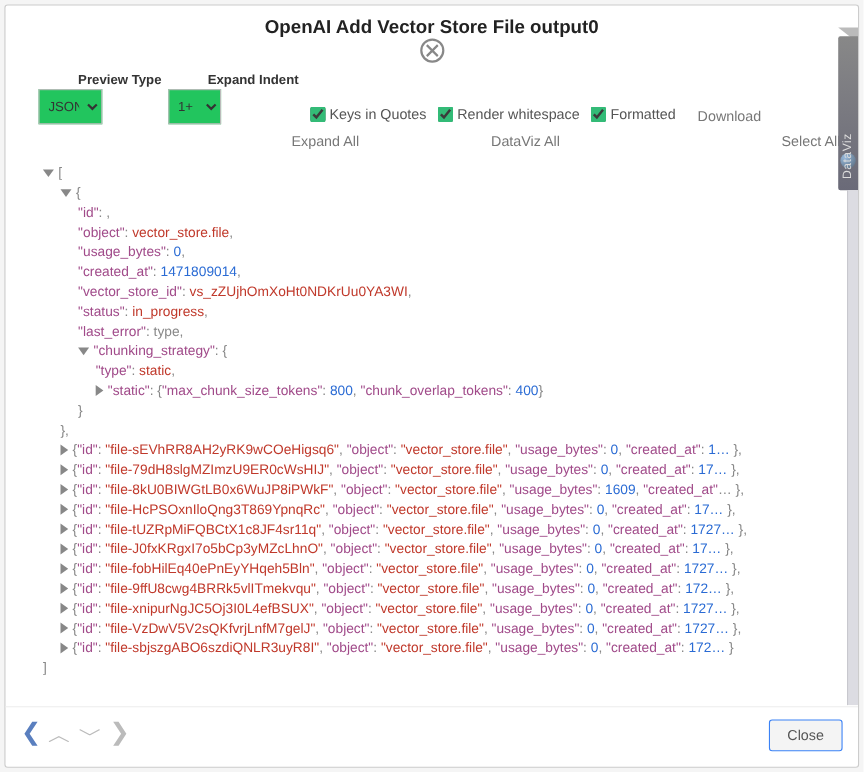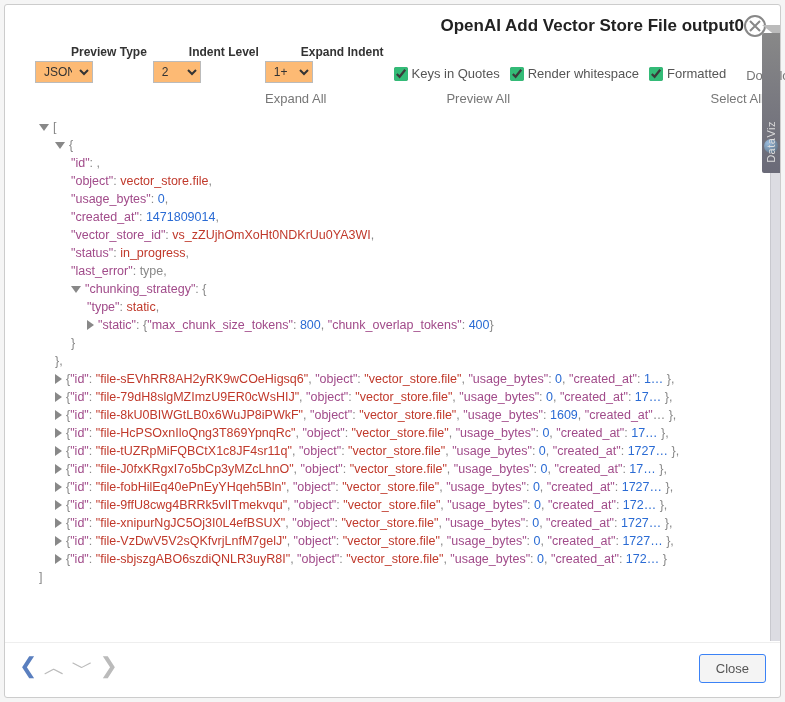--- a/index.html
+++ b/index.html
@@ -18,20 +18,21 @@
   border-radius: 3px;
   position: relative;
   display: flex;
   flex-direction: column;
 }
 .header {
   padding: 10px 14px 8px 14px;
   display: flex;
   justify-content: flex-end;
   align-items: center;
+  flex-direction: column;
 }
 .title {
   font-size: 17px;
   font-weight: 600;
   color: #222;
 }
 .close-x {
   width: 22px; height: 22px;
   border: 2px solid #888;
   border-radius: 50%;
@@ -43,24 +44,24 @@
   padding: 0 16px 6px 30px;
   display: flex;
   align-items: flex-end;
   gap: 6px;
   font-size: 12px;
 }
 .tcol { display: flex; flex-direction: column; gap: 2px; }
 .tcol label { font-weight: 600; color: #333; font-size: 12px; white-space: nowrap; padding-left: 36px; }
 select {
   border: 1px solid #bbb;
-  background: #fdba74;
+  background: #22c55e;
   font-size: 12px;
   padding: 2px 4px;
-  height: 22px;
+  height: 32px;
   color: #333;
 }
 .sel-json { width: 58px; }
 .sel-indent { width: 48px; }
 .sel-expand { width: 48px; }
 .chk-group { display: flex; gap: 10px; align-items: flex-end; margin-bottom: 2px; margin-left: 4px; }
 .chk { display: flex; align-items: center; gap: 4px; color: #555; font-size: 13px; white-space: nowrap; }
 .chk input { accent-color: #3b7; width: 14px; height: 14px; }
 .link { color: #777; cursor: pointer; font-size: 13px; }
 .toolbar-row2 {
@@ -189,26 +190,20 @@
           <path d="M1 1 L11 11 M11 1 L1 11" stroke="#888" stroke-width="2" fill="none"></path>
         </svg>
     </div>
   </div>
 
   <div class="toolbar">
     <div class="tcol">
       <label>Preview Type</label>
       <select class="sel-json">
         <option>JSON</option>
-      </select>
-    </div>
-    <div class="tcol">
-      <label>Indent Level</label>
-      <select class="sel-indent">
-        <option>2</option>
       </select>
     </div>
     <div class="tcol">
       <label>Expand Indent</label>
       <select class="sel-expand">
         <option>1+</option>
       </select>
     </div>
     <div class="chk-group">
       <label class="chk">
@@ -223,21 +218,21 @@
         <input type="checkbox" checked="" style="">
         <span>Formatted</span>
       </label>
     </div>
     <span class="link" style="margin-left:14px">Download</span>
   </div>
 
   <div class="toolbar-row2">
     <span class="spacer1"></span>
     <span class="link">Expand All</span>
-    <span class="link" style="margin-left:80px">Preview All</span>
+    <span class="link" style="margin-left:80px">DataViz All</span>
     <span class="sp2"></span>
     <span class="link">Select All</span>
   </div>
 
   <div class="json-area">
     <div class="row">
         <span class="toggle open"></span>
         <span class="brace">[</span>
       </div>
     <div class="row">

